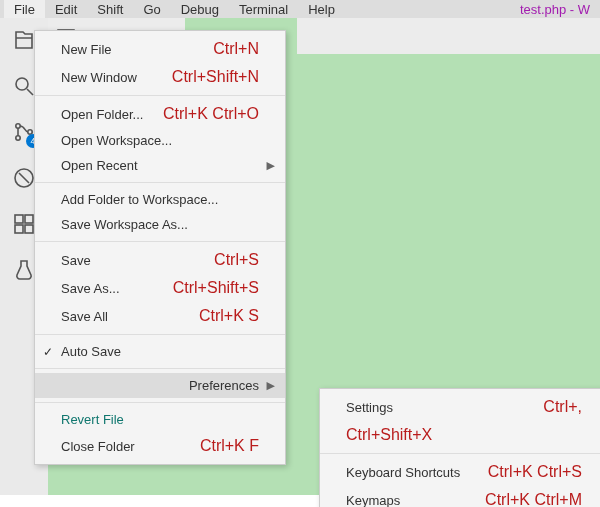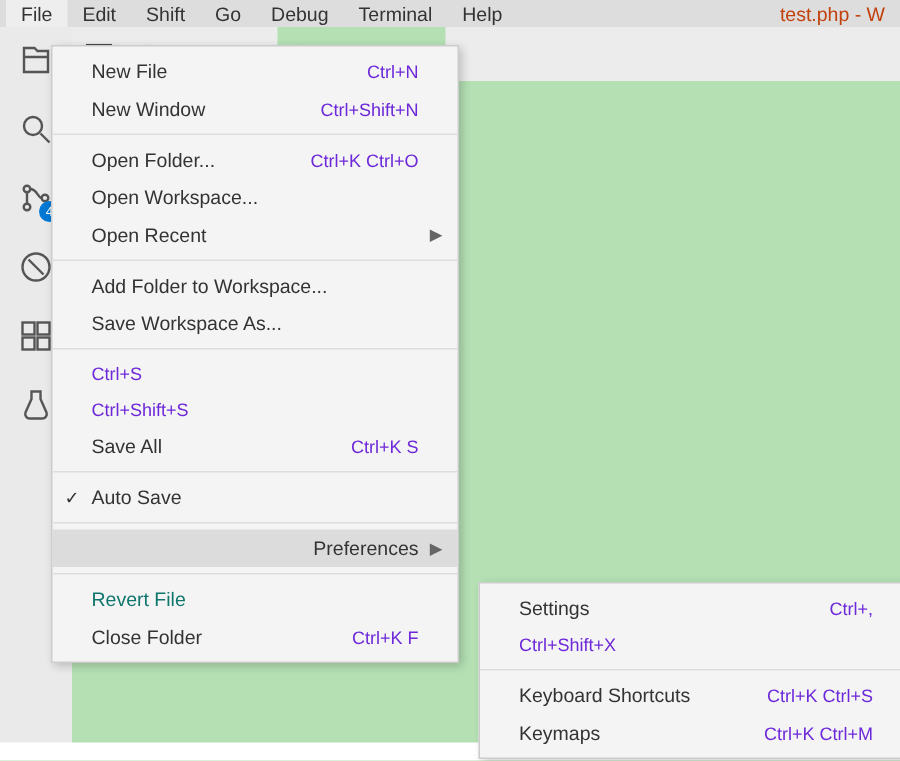--- a/index.html
+++ b/index.html
@@ -1,33 +1,33 @@
 <!DOCTYPE html>
 <html><head>
 <meta charset="utf-8">
 <style>
   * { box-sizing: border-box; margin: 0; padding: 0; font-family: "Segoe UI", -apple-system, sans-serif; }
   body { width: 600px; height: 507px; overflow: hidden; background: #fff; font-size: 13px; color: #333; }
   .menubar { display: flex; align-items: center; height: 18px; background: #ddd; padding: 0 4px; }
   .menubar-item { padding: 6px 10px; cursor: pointer; }
   .menubar-item.open { background: #eee; }
-  .title-section { margin-left: auto; padding-right: 6px; color: #c2410c; text-align: right; }
+  .title-section { margin-left: auto; padding-right: 6px; color: #a21caf; text-align: right; }
   .main { display: flex; height: calc(100% - 30px); }
   .activity-bar { width: 48px; background: #eaeaea; display: flex; flex-direction: column; align-items: center; padding-top: 8px; gap: 18px; }
   .activity-icon { width: 28px; height: 28px; display: flex; align-items: center; justify-content: center; color: #555; position: relative; }
   .activity-icon svg { width: 24px; height: 24px; stroke: #555; fill: none; stroke-width: 1.6; }
   .badge { position: absolute; bottom: -2px; right: -2px; background: #0078d4; color: #fff; border-radius: 50%; font-size: 9px; width: 14px; height: 14px; display: flex; align-items: center; justify-content: center; }
-  .dropdown { position: absolute; left: 34px; top: 30px; width: 272px; background: #f4f4f4; border: 1px solid #ccc; box-shadow: 2px 2px 6px rgba(0,0,0,.2); z-index: 10; padding: 4px 0; }
+  .dropdown { position: absolute; left: 34px; top: 30px; width: 252px; background: #f4f4f4; border: 1px solid #ccc; box-shadow: 2px 2px 6px rgba(0,0,0,.2); z-index: 10; padding: 4px 0; }
   .menu-item { display: flex; align-items: center; padding: 5px 26px 5px 26px; cursor: pointer; position: relative; }
   .menu-item .check { position: absolute; left: 8px; font-size: 12px; }
   .menu-item .arrow { position: absolute; right: 10px; font-size: 11px; color: #666; }
   .menu-item.hover { background: #dcdcdc; text-align: right; }
   .menu-item.disabled { color: #0f766e; }
   .menu-label { flex: 1; }
-  .menu-short { color: #6d28d9; font-size: 12px; }
+  .menu-short { color: #b91c1c; font-size: 16px; }
   .menu-sep { height: 1px; background: #ddd; margin: 4px 0; }
   .submenu { position: absolute; left: 298px; top: 388px; width: 290px; background: #f4f4f4; border: 1px solid #ccc; box-shadow: 2px 2px 6px rgba(0,0,0,.2); z-index: 11; padding: 4px 0; margin-left: 21px; }
   .editor-area { flex: 1; display: flex; flex-direction: column; background: #fff; }
   .tabs-row { display: flex; align-items: center; height: 36px; background: #ececec; }
   .panel-toggle { width: 36px; display: flex; align-items: center; justify-content: center; color: #444; }
   .tab { display: flex; align-items: center; gap: 6px; padding: 0 12px; height: 36px; }
   .tab.active { background: #b4e0b4; }
   .tab.inactive { background: #ececec; }
   .tab-icon { color: #7c7cc7; font-size: 12px; }
   .tab-close { color: #555; font-size: 14px; margin-left: 6px; }
@@ -173,23 +173,25 @@
     </div>
     <div class="menu-sep"></div>
     <div class="menu-item">
       <span class="menu-label">Add Folder to Workspace...</span>
     </div>
     <div class="menu-item">
       <span class="menu-label">Save Workspace As...</span>
     </div>
     <div class="menu-sep"></div>
     <div class="menu-item">
+      <span class="menu-label">Save</span>
       <span class="menu-short">Ctrl+S</span>
     </div>
     <div class="menu-item">
+      <span class="menu-label">Save As...</span>
       <span class="menu-short">Ctrl+Shift+S</span>
     </div>
     <div class="menu-item">
       <span class="menu-label">Save All</span>
       <span class="menu-short">Ctrl+K S</span>
     </div>
     <div class="menu-sep"></div>
     <div class="menu-item">
       <span class="check">✓</span>
       <span class="menu-label">Auto Save</span>

